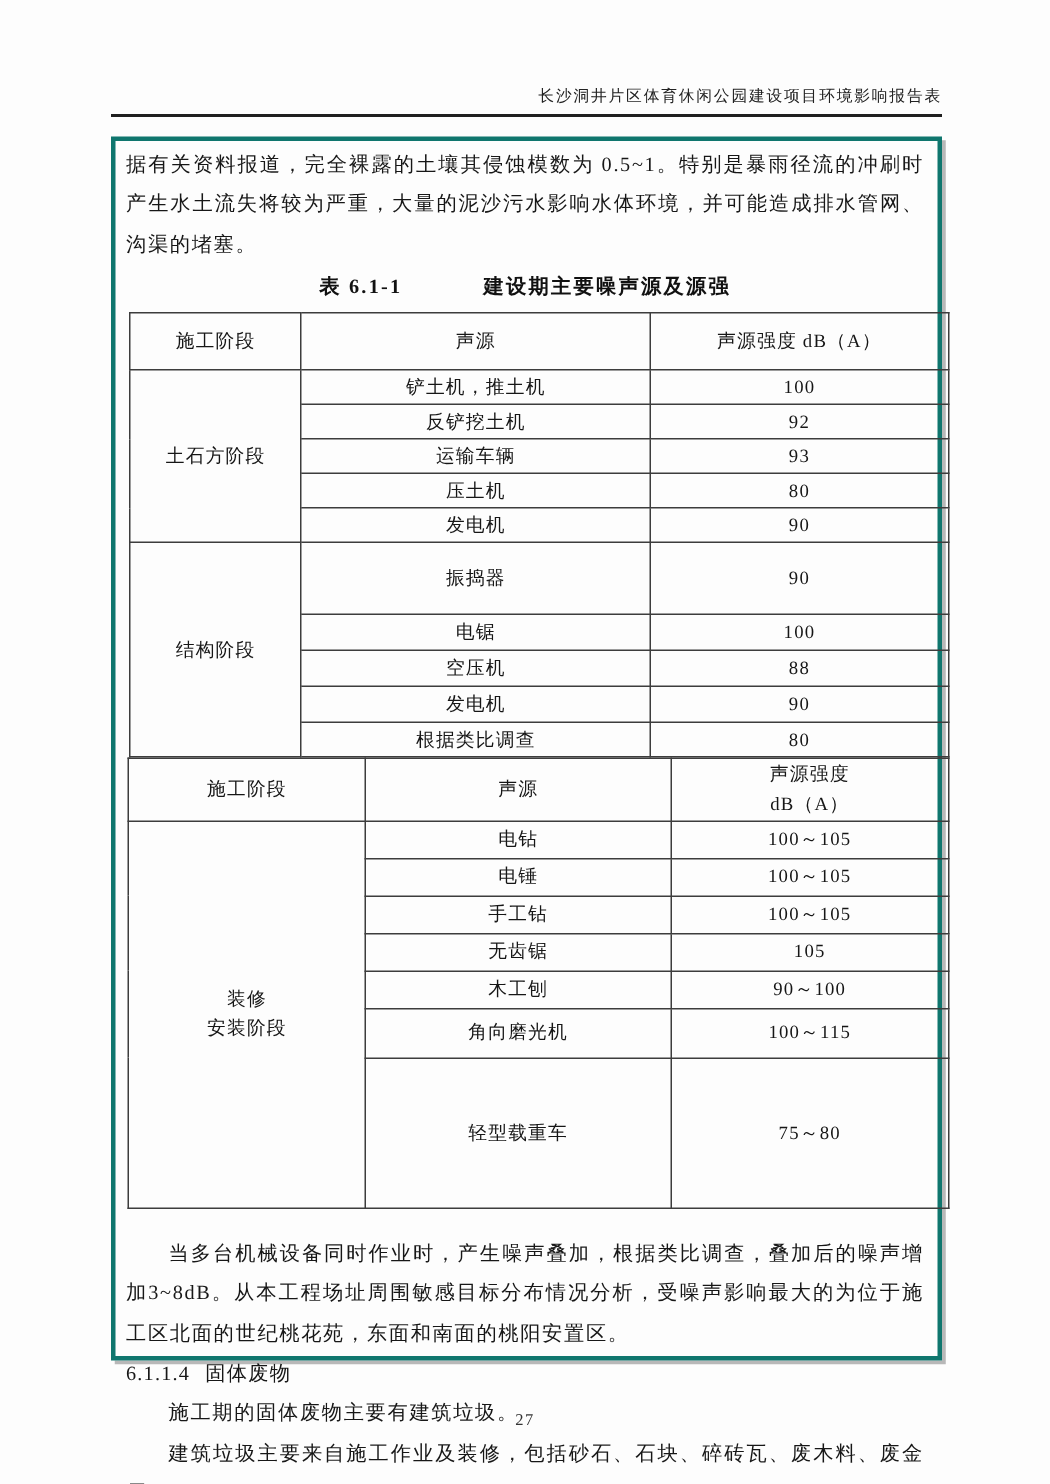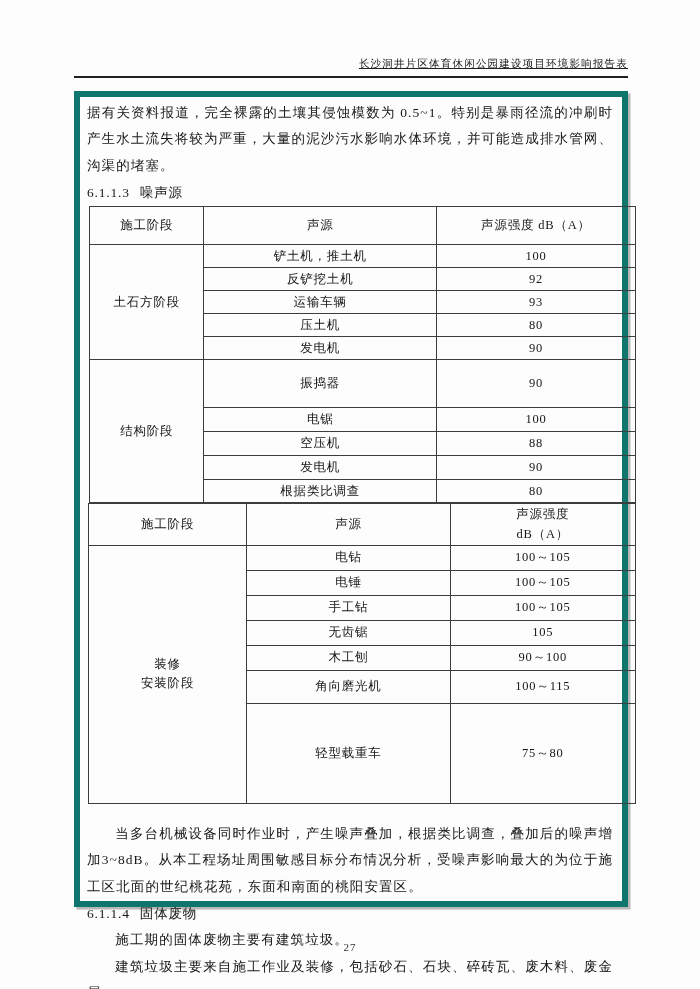--- a/index.html
+++ b/index.html
@@ -15,39 +15,38 @@
   
   .doc-header {
     position: absolute;
     top: 57px;
     left: 74px;
     width: 554px;
     text-align: right;
     font-size: 10.5px;
     letter-spacing: 1.2px;
     color: #222;
-    text-decoration: underline;
   }
   .header-rule {
     position: absolute;
     top: 76px;
     left: 74px;
     width: 554px;
     height: 2px;
     background: #1f1f1f;
   }
 
   
   .content-box {
     position: absolute;
     top: 91px;
     left: 74px;
     width: 554px;
     height: 816px;
-    border: 6px solid #0f766e;
+    border: 3px solid #0f766e;
     box-shadow: 2.5px 2.5px 0 rgba(70,70,70,0.38);
     background: #fdfdfd;
     padding: 3px 9px 0 7px;
   }
 
   .para {
     font-size: 13.5px;
     line-height: 26.4px;
     text-align: justify;
     letter-spacing: 1.1px;
@@ -133,25 +132,26 @@
 </head>
 <body>
 
 <div class="doc-header">长沙洞井片区体育休闲公园建设项目环境影响报告表</div>
 <div class="header-rule"></div>
 
 <div class="content-box">
 
   <p class="para">据有关资料报道，完全裸露的土壤其侵蚀模数为 0.5~1。特别是暴雨径流的冲刷时产生水土流失将较为严重，大量的泥沙污水影响水体环境，并可能造成排水管网、沟渠的堵塞。</p>
 
-  <div class="section-heading">
-    <span class="h-num">6.1.1.3</span><span class="h-label">噪声源</span>
+
+
+  <div class="table-caption-row">
+    <span>表 6.1-1</span>
+    <span>建设期主要噪声源及源强</span>
   </div>
-
-
 
   <div class="table-wrap">
 
     <table class="noise left-t">
       <colgroup>
           <col style="width:66px">
           <col style="width:134px">
           <col style="width:105px">
         </colgroup>
       <tbody>

